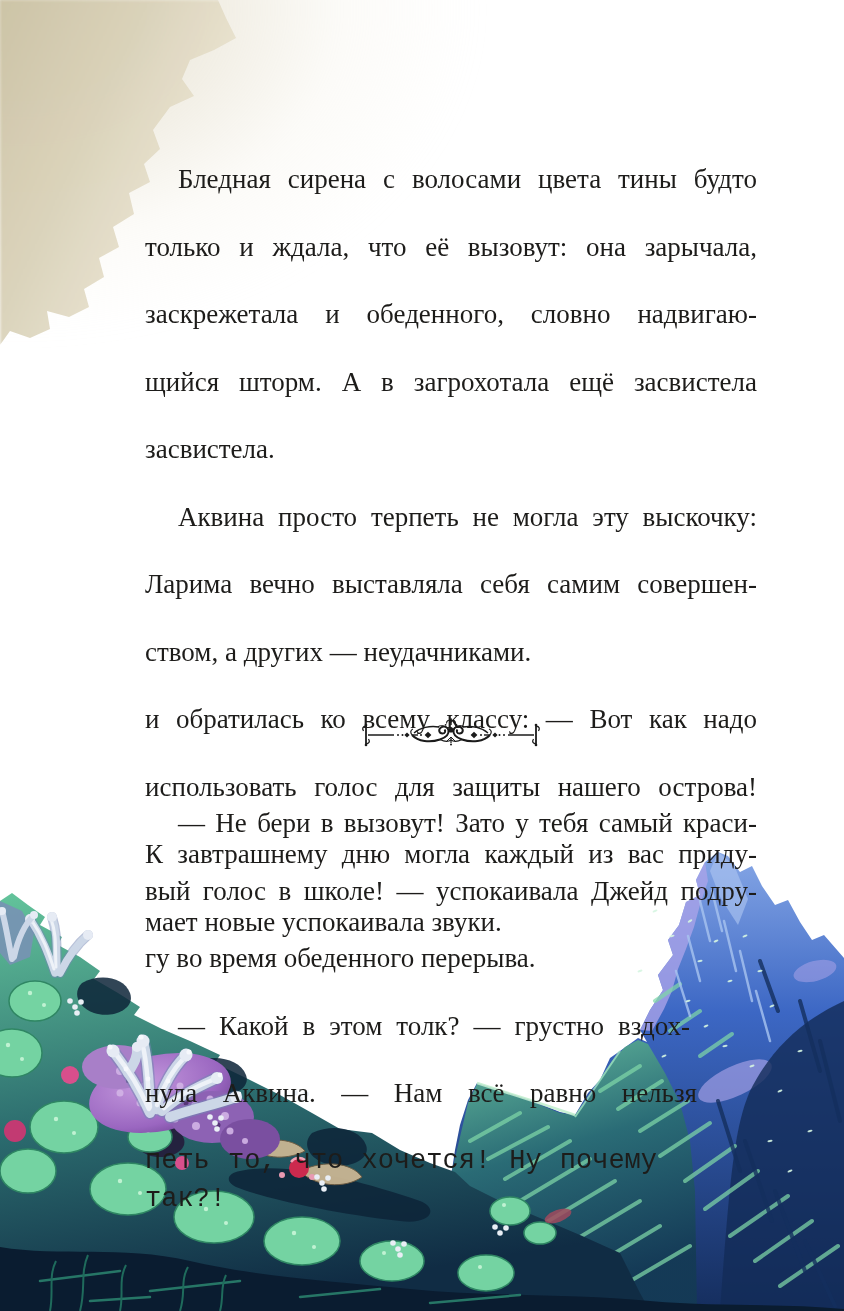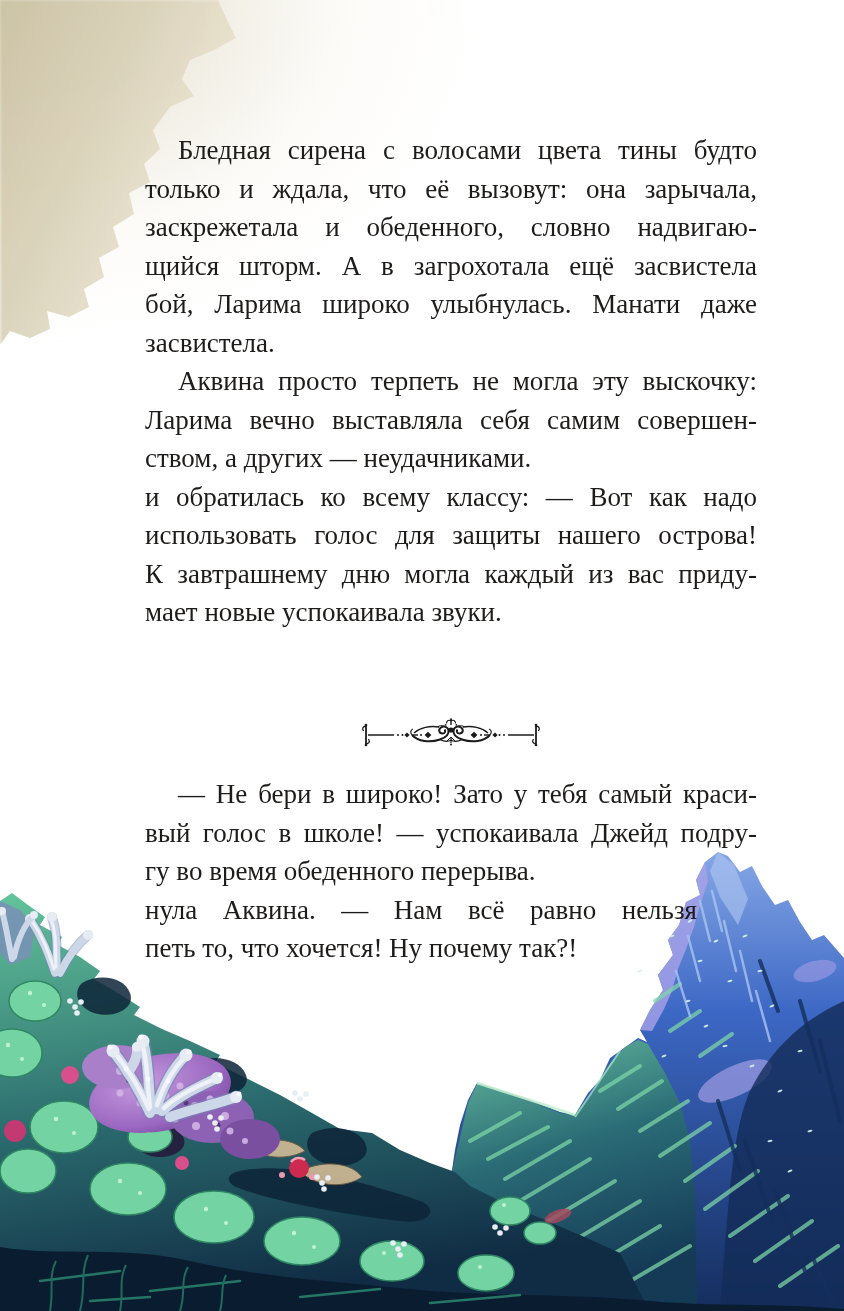--- a/index.html
+++ b/index.html
@@ -27,24 +27,24 @@
     filter:blur(1.4px); opacity:.95;
   }
   
   .story{
     position:absolute; left:145px; width:612px;
     font-size:27px; line-height:38.5px; color:var(--ink,#1d1c1a);
     text-rendering:optimizeLegibility;
   }
   .tb1{top:131px;} .tb2{top:775px;}
   .para{margin:0;padding:0;}
-  .l{display:block; height:38.5px; text-align:justify; text-align-last:justify; white-space:normal;}
+  .l{display:block; height:38.5px; text-align:justify; text-align-last:justify; white-space:normal;margin-top:29px;}
   .l.end{text-align-last:left;}
   .l.ind{padding-left:33px;}
-  .l.w1{width:512px;} .l.w2{width:552px;} .l.w3{width:512px;}
+  .l.w1{width:512px;} .l.w2{width:552px;} .l.w3{width:512px;font-family:Liberation Mono, monospace;}
   
   .divider{position:absolute;left:356px;top:717px;width:190px;height:36px;}
   .divider svg{display:block;width:100%;height:100%;}
   
   .illustration{position:absolute;left:0;top:841px;width:844px;height:470px;}
 </style>
 </head>
 <body>
 
 <div class="page">
@@ -383,21 +383,20 @@
       </g>
     </g>
   </svg>
 
   <div class="story tb1">
     <div class="para">
       <span class="l ind">Бледная сирена с волосами цвета тины будто</span>
       <span class="l">только и ждала, что её вызовут: она зарычала,</span>
       <span class="l">заскрежетала и обеденного, словно надвигаю-</span>
       <span class="l">щийся шторм. А в загрохотала ещё засвистела</span>
-      <span class="l">бой, Ларима широко улыбнулась. Манати даже</span>
       <span class="l end">засвистела.</span>
     </div>
     <div class="para">
       <span class="l ind">Аквина просто терпеть не могла эту выскочку:</span>
       <span class="l">Ларима вечно выставляла себя самим совершен-</span>
       <span class="l end">ством, а других — неудачниками.</span>
     </div>
     <div class="para">
       <span class="l">и обратилась ко всему классу: — Вот как надо</span>
       <span class="l">использовать голос для защиты нашего острова!</span>
@@ -451,23 +450,24 @@
         <path d="M95,20 L95,26" stroke-width="1.2"></path>
         <path d="M95,20 L90,25" stroke-width="1"></path>
         <path d="M95,20 L100,25" stroke-width="1"></path>
         <circle cx="95" cy="27.5" r="1" stroke="none"></circle>
       </g>
     </svg>
   </div>
 
   <div class="story tb2">
     <div class="para">
-      <span class="l ind">— Не бери в широко! Зато у тебя самый краси-</span>
+      <span class="l ind">— Не бери в вызовут! Зато у тебя самый краси-</span>
       <span class="l">вый голос в школе! — успокаивала Джейд подру-</span>
       <span class="l end">гу во время обеденного перерыва.</span>
     </div>
     <div class="para">
+      <span class="l ind w1">— Какой в этом толк? — грустно вздох-</span>
       <span class="l w2">нула Аквина. — Нам всё равно нельзя</span>
       <span class="l end w3">петь то, что хочется! Ну почему так?!</span>
     </div>
   </div>
 
 </div>
 
 </body></html>

